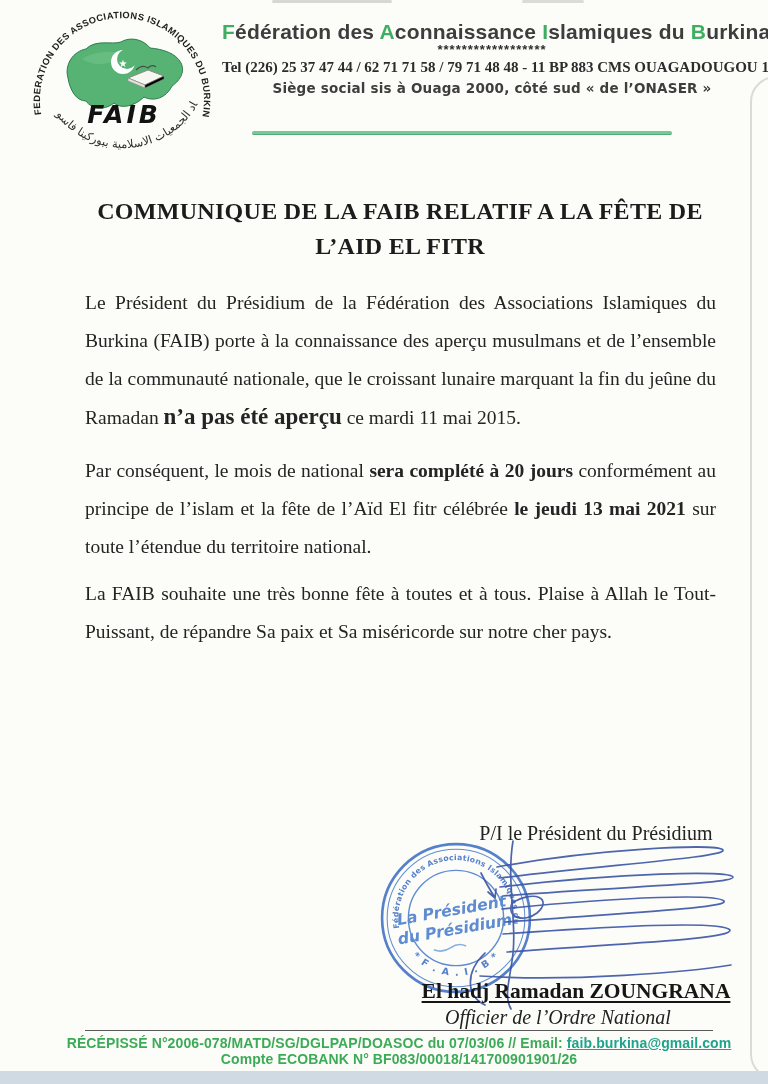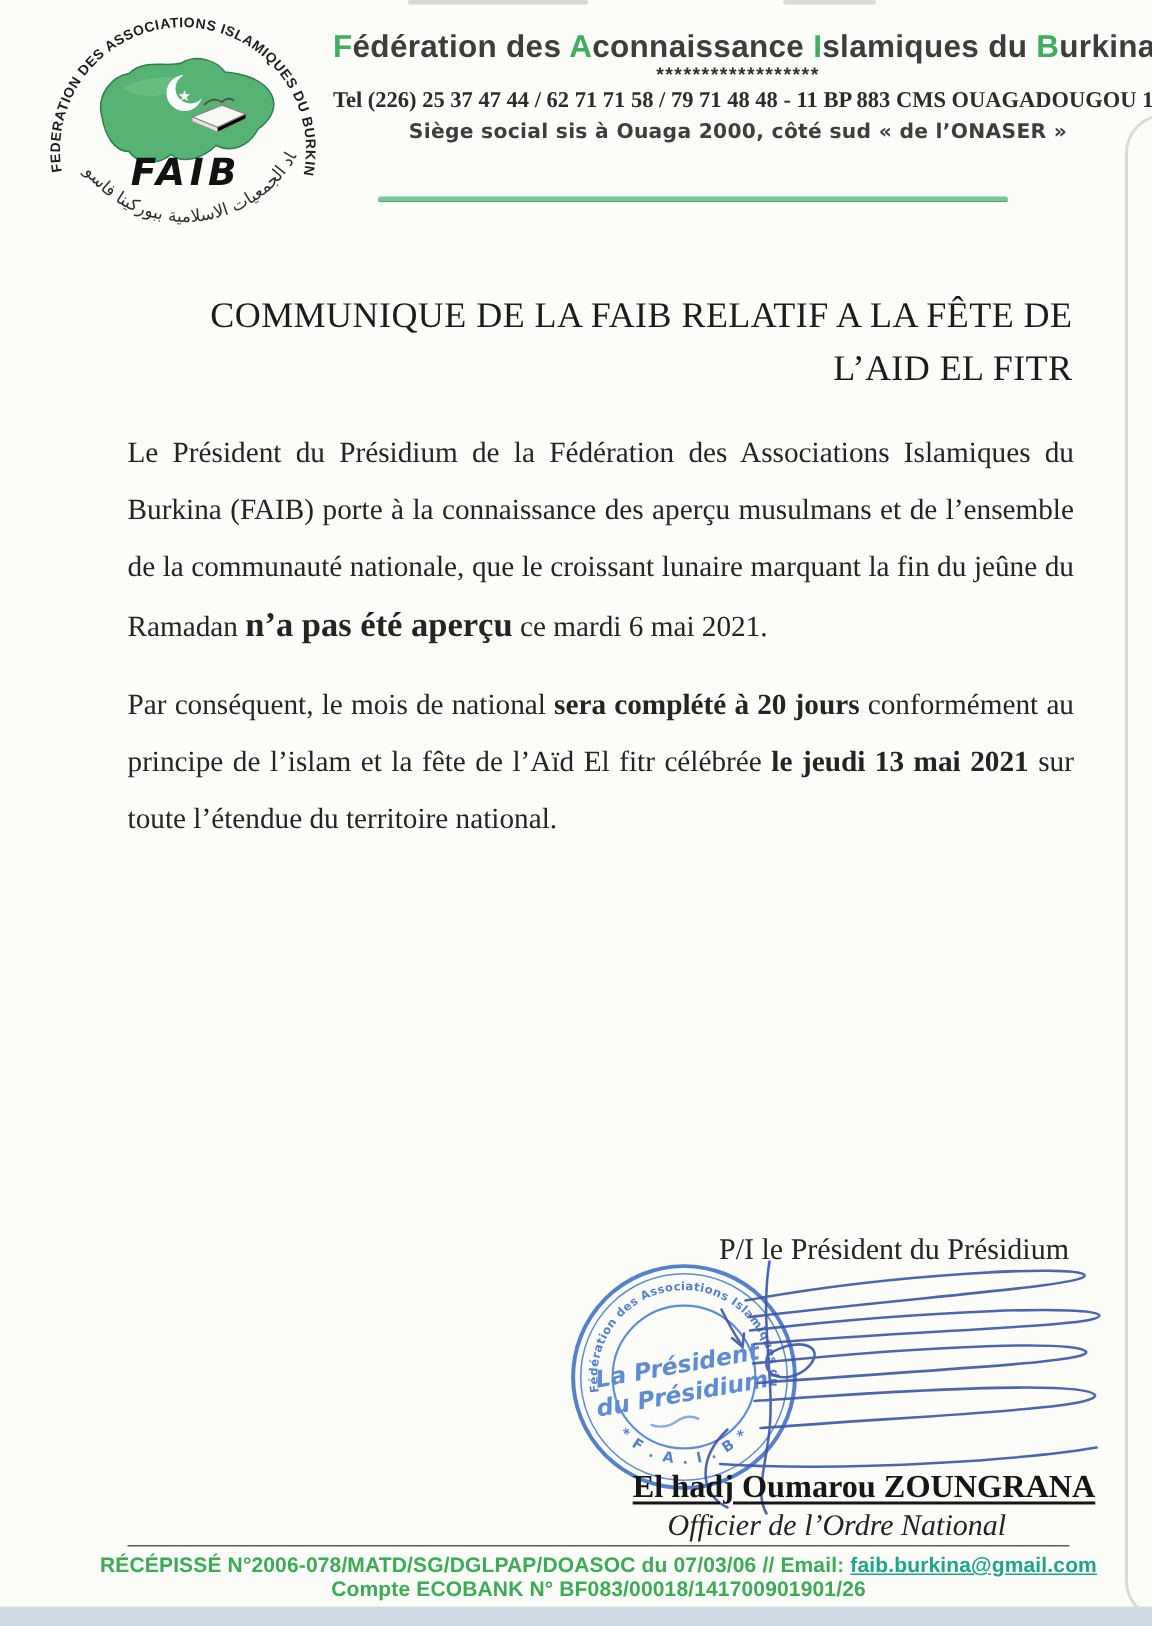--- a/index.html
+++ b/index.html
@@ -11,21 +11,21 @@
   .header-block{position:absolute;left:222px;top:20px;width:540px;text-align:center;color:#3a3a3a;}
   .org-name{font-family:"Liberation Sans",sans-serif;font-weight:bold;font-size:21px;letter-spacing:.2px;color:#3d3d3d;white-space:nowrap;}
   .org-name .accent,.presidium .accent{color:#3fae63;}
   .stars{font-family:"Liberation Sans",sans-serif;font-weight:bold;font-size:13px;letter-spacing:1px;color:#2e2e2e;line-height:10px;margin-top:1px;}
   .presidium{font-family:"Liberation Sans",sans-serif;font-weight:bold;font-size:21px;margin-top:7px;color:#3d3d3d;}
   .tel-line{font-family:"Liberation Serif",serif;font-weight:bold;font-size:15px;color:#2c2c2c;margin-top:4px;white-space:nowrap;}
   .address-line{font-family:"DejaVu Sans",sans-serif;font-weight:bold;font-size:13.5px;color:#3e3e3e;margin-top:4px;letter-spacing:.2px;white-space:nowrap;}
   .green-rule{position:absolute;left:252px;top:131px;width:420px;height:3px;background:#79c697;border-bottom:1px solid #4fae74;border-radius:2px;}
 
   
-  .doc-title{position:absolute;left:85px;top:194px;width:630px;text-align:right;font-weight:normal;font-size:24px;line-height:35px;color:#1c1c1c;letter-spacing:.3px;white-space:pre-line;}
+  .doc-title{position:absolute;left:85px;top:194px;width:630px;text-align:center;font-weight:bold;font-size:24px;line-height:35px;color:#1c1c1c;letter-spacing:.3px;white-space:pre-line;}
   .para{position:absolute;left:85px;width:631px;font-size:19.5px;line-height:38px;color:#242424;text-align:justify;margin:0;}
   .para .b{font-weight:bold;}
   .para .big{font-weight:bold;font-size:23px;}
   #para1{top:284px;}
   #para2{top:452px;}
   #para3{top:575px;}
 
   
   .pi-line{position:absolute;left:436px;top:822px;width:320px;text-align:center;font-size:20px;color:#242424;}
   .stamp-wrap{position:absolute;left:376px;top:838px;width:160px;height:160px;}
@@ -93,22 +93,23 @@
     <div class="org-name"><span class="accent">F</span><span>édération des </span><span class="accent">A</span><span>connaissance </span><span class="accent">I</span><span>slamiques du </span><span class="accent">B</span><span>urkina</span></div>
     <div class="stars">******************</div>
     <div class="tel-line">Tel (226) 25 37 47 44 / 62 71 71 58 / 79 71 48 48 - 11 BP 883 CMS OUAGADOUGOU 11</div>
     <div class="address-line">Siège social sis à Ouaga 2000, côté sud « de l’ONASER »</div>
   </div>
   <div class="green-rule"></div>
 
   <div class="doc-title">COMMUNIQUE DE LA FAIB RELATIF A LA FÊTE DE
 L’AID EL FITR</div>
 
-  <p class="para" id="para1"><span>Le Président du Présidium de la Fédération des Associations Islamiques du Burkina (FAIB) porte à la connaissance des aperçu musulmans et de l’ensemble de la communauté nationale, que le croissant lunaire marquant la fin du jeûne du Ramadan </span><span class="b big">n’a pas été aperçu</span><span> ce mardi 6 mai 2021.</span></p>
+  <p class="para" id="para1"><span>Le Président du Présidium de la Fédération des Associations Islamiques du Burkina (FAIB) porte à la connaissance des aperçu musulmans et de l’ensemble de la communauté nationale, que le croissant lunaire marquant la fin du jeûne du Ramadan </span><span class="b big">n’a pas été aperçu</span><span> ce mardi 11 mai 2015.</span></p>
   <p class="para" id="para2"><span>Par conséquent, le mois de national </span><span class="b">sera complété à 20 jours</span><span> conformément au principe de l’islam et la fête de l’Aïd El fitr célébrée </span><span class="b">le jeudi 13 mai 2021</span><span> sur toute l’étendue du territoire national.</span></p>
+  <p class="para" id="para3"><span>La FAIB souhaite une très bonne fête à toutes et à tous. Plaise à Allah le Tout-Puissant, de répandre Sa paix et Sa miséricorde sur notre cher pays.</span></p>
 
   <div class="pi-line">P/I le Président du Présidium</div>
 
   <div class="stamp-wrap">
     <svg width="160" height="160" viewBox="0 0 158 158">
       <defs>
         <path id="stampTop" d="M 22.9,88.9 A 57,57 0 1 1 135.1,88.9"></path>
         <path id="stampBottom" d="M 29.6,107.5 A 57,57 0 0 0 128.4,107.5"></path>
       </defs>
       <g opacity="0.88">
@@ -139,21 +140,21 @@
         <path d="M115,54 C235,40 345,37 348,44 C349,51 242,53 118,63"></path>
         <path d="M117,76 C245,63 332,61 339,68 C343,75 252,79 120,89"></path>
         <path d="M118,101 C255,91 339,89 345,97 C347,106 242,110 122,119"></path>
         <path d="M95,143 C185,149 305,139 346,132"></path>
         <path d="M100,120 C80,139 81,163 100,172"></path>
         <path d="M96,40 C101,50 105,57 109,63 M103,59 L110,65 L111,56"></path>
       </g>
     </svg>
   </div>
 
-  <div class="signer-name">El hadj Oumarou ZOUNGRANA</div>
+  <div class="signer-name">El hadj Ramadan ZOUNGRANA</div>
   <div class="signer-title">Officier de l’Ordre National</div>
 
   <div class="footer-rule"></div>
   <div class="footer">
     <div class="line"><span>RÉCÉPISSÉ N°2006-078/MATD/SG/DGLPAP/DOASOC du 07/03/06 // Email: </span><a href="#">faib.burkina@gmail.com</a></div>
     <div class="line">Compte ECOBANK N° BF083/00018/141700901901/26</div>
   </div>
 
   <div class="bottom-band"></div>
 </div>

